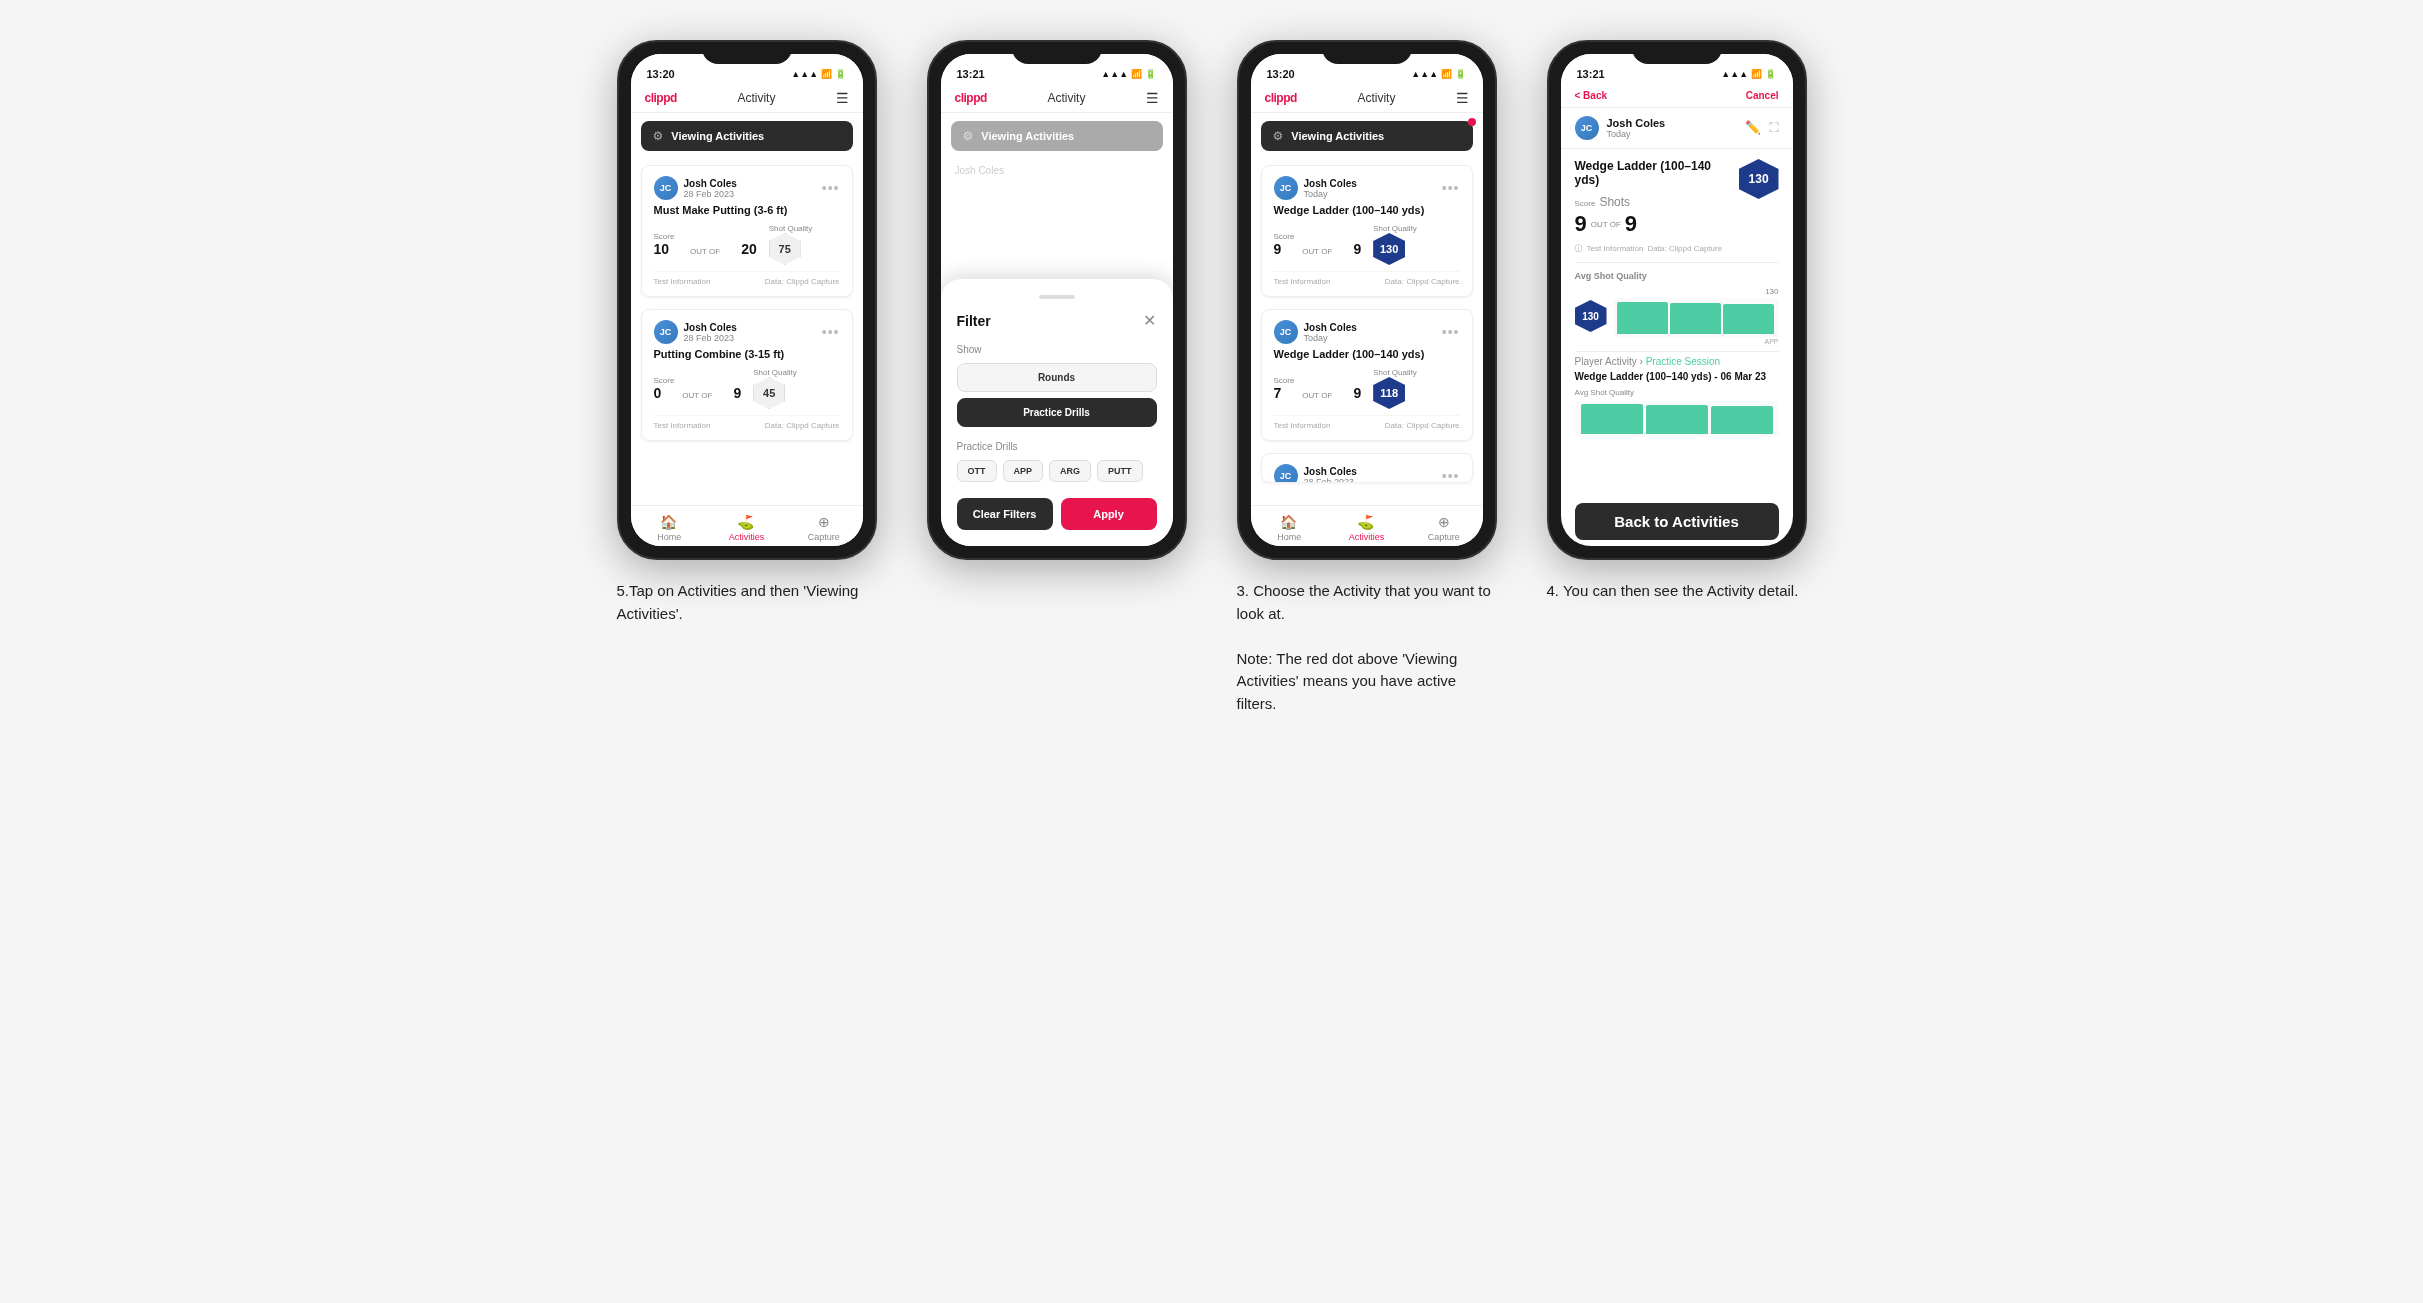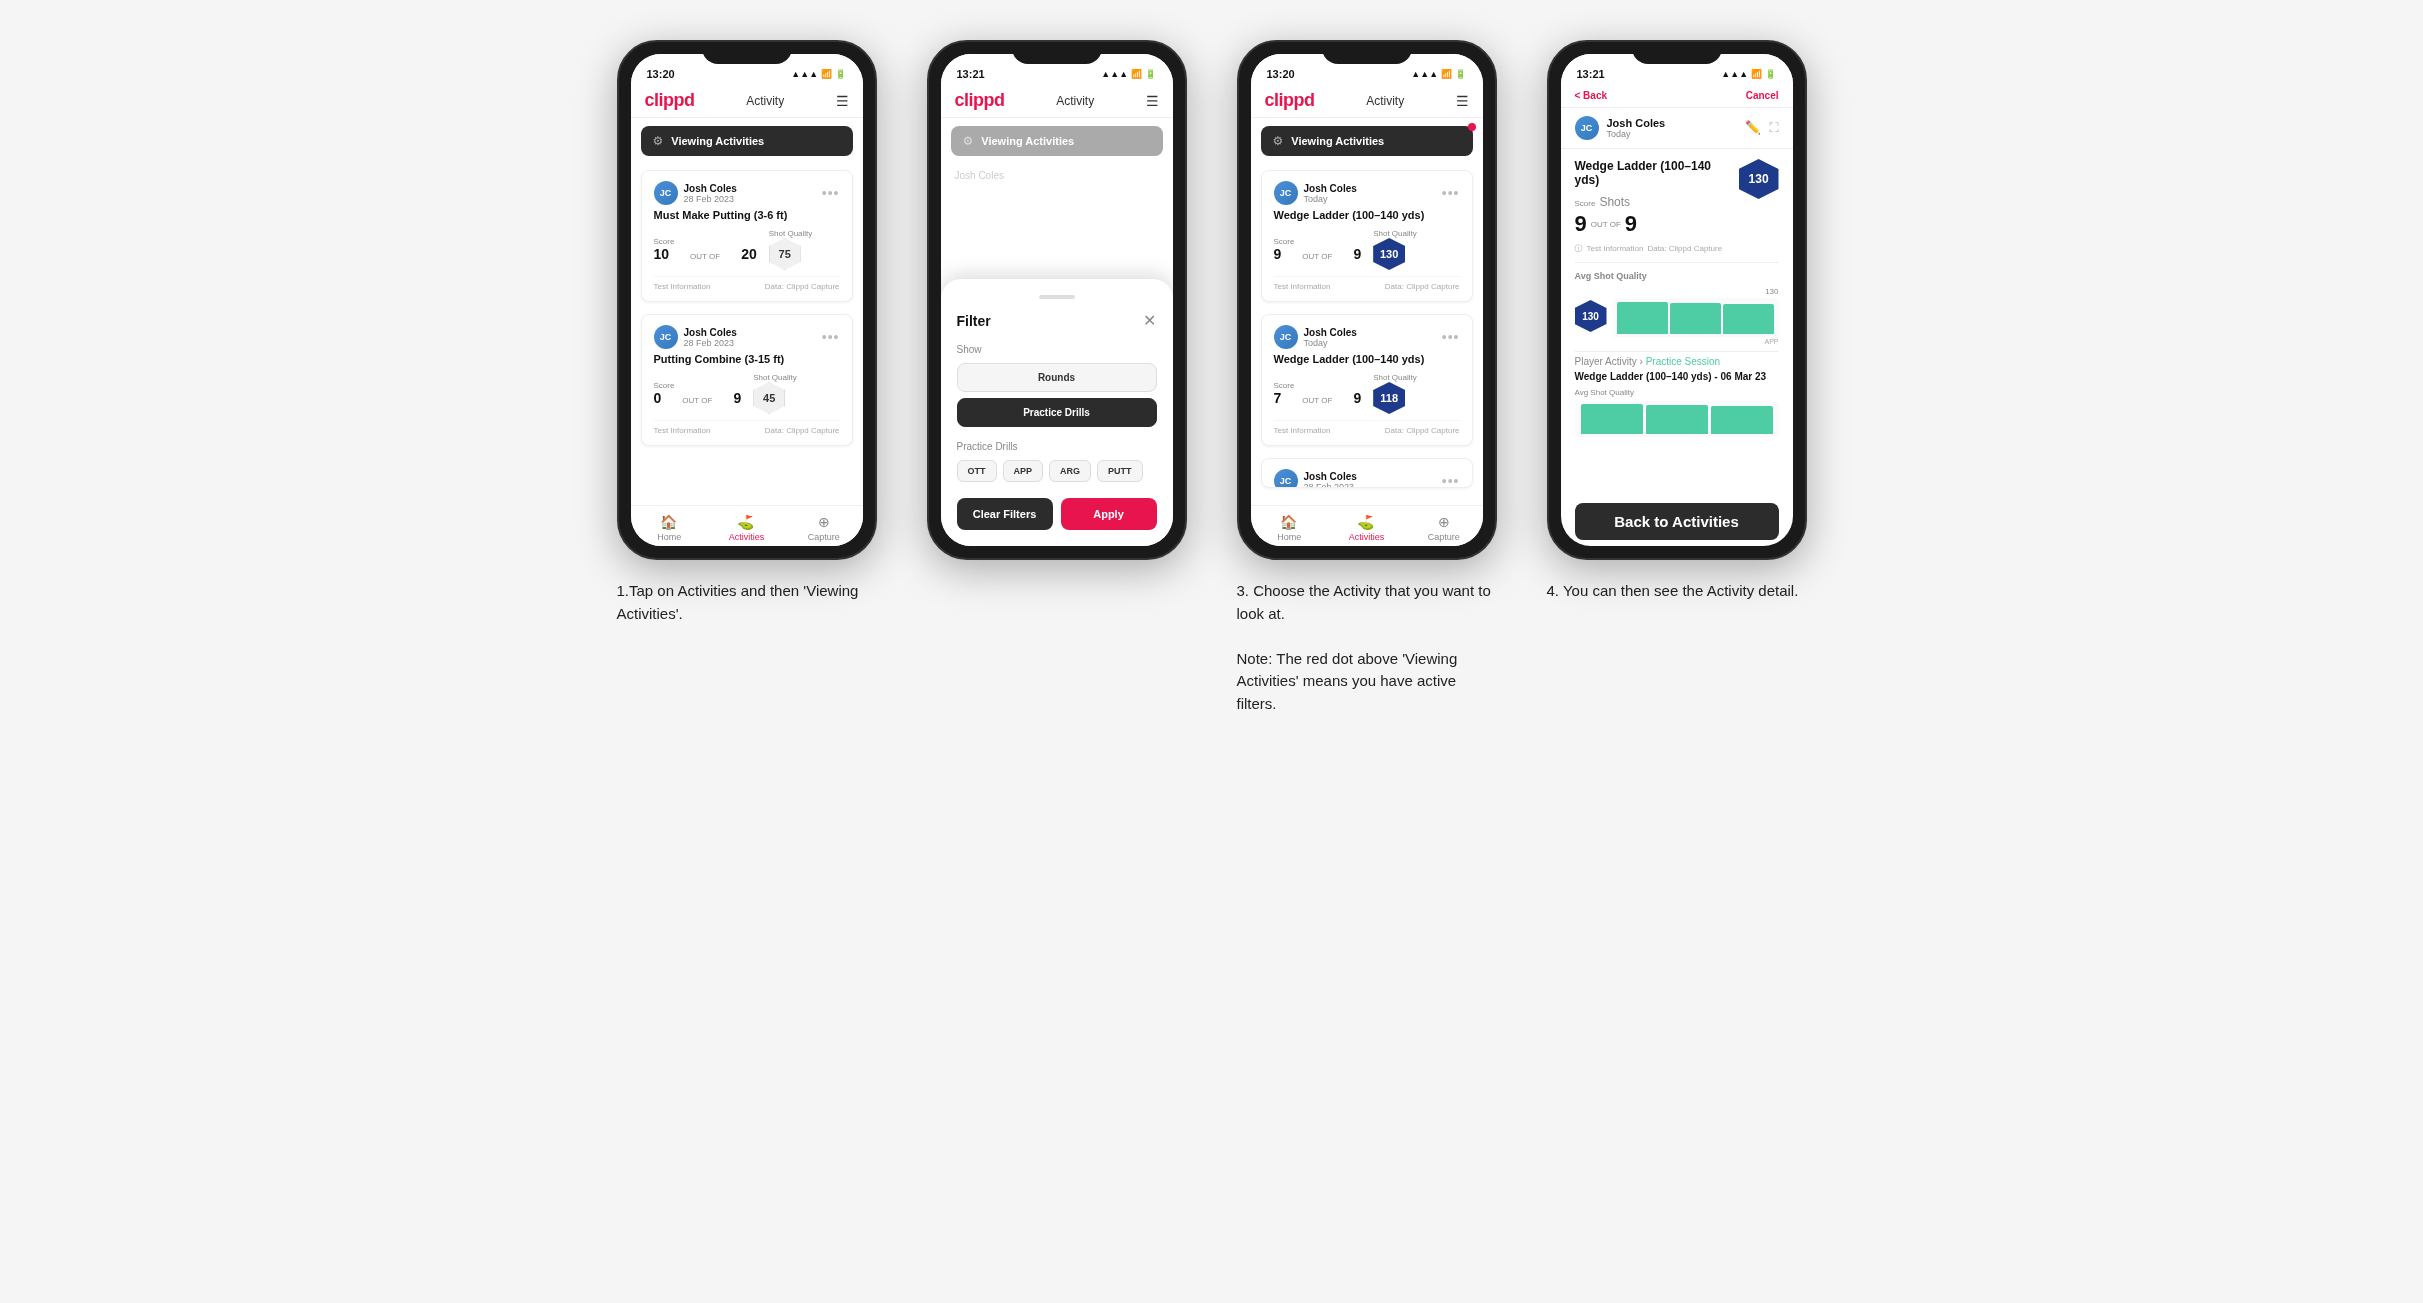--- a/index.html
+++ b/index.html
@@ -76,21 +76,21 @@
       display: flex;
       align-items: center;
       justify-content: space-between;
       padding: 6px 14px;
       background: #fff;
       border-bottom: 1px solid #eee;
     }
     .app-logo {
       color: #e8144e;
       font-weight: 900;
-      font-size: 18px;
+      font-size: 12px;
       letter-spacing: -0.5px;
     }
     .app-title { font-size: 12px; color: #333; font-weight: 500; }
     .nav-icon { font-size: 14px; color: #333; }
     
     .viewing-banner {
       background: #2c2c2c;
       margin: 8px 10px;
       border-radius: 8px;
       padding: 8px 12px;
@@ -420,21 +420,21 @@
             <span class="nav-icon-sym">⛳</span>
             <span class="nav-label">Activities</span>
           </div>
           <div class="bottom-nav-item">
             <span class="nav-icon-sym">⊕</span>
             <span class="nav-label">Capture</span>
           </div>
         </div>
       </div>
     </div>
-    <div class="phone-caption">1.Tap on Activities and then 'Viewing Activities'.</div>
+    <div class="phone-caption">5.Tap on Activities and then 'Viewing Activities'.</div>
   </div>
 
   <div class="phone-col">
     <div class="phone-frame">
       <div class="phone-notch"></div>
       <div class="phone-screen">
         <div class="status-bar">
           <span class="status-time">13:21</span>
           <div class="status-icons">
             <span>▲▲▲</span>

